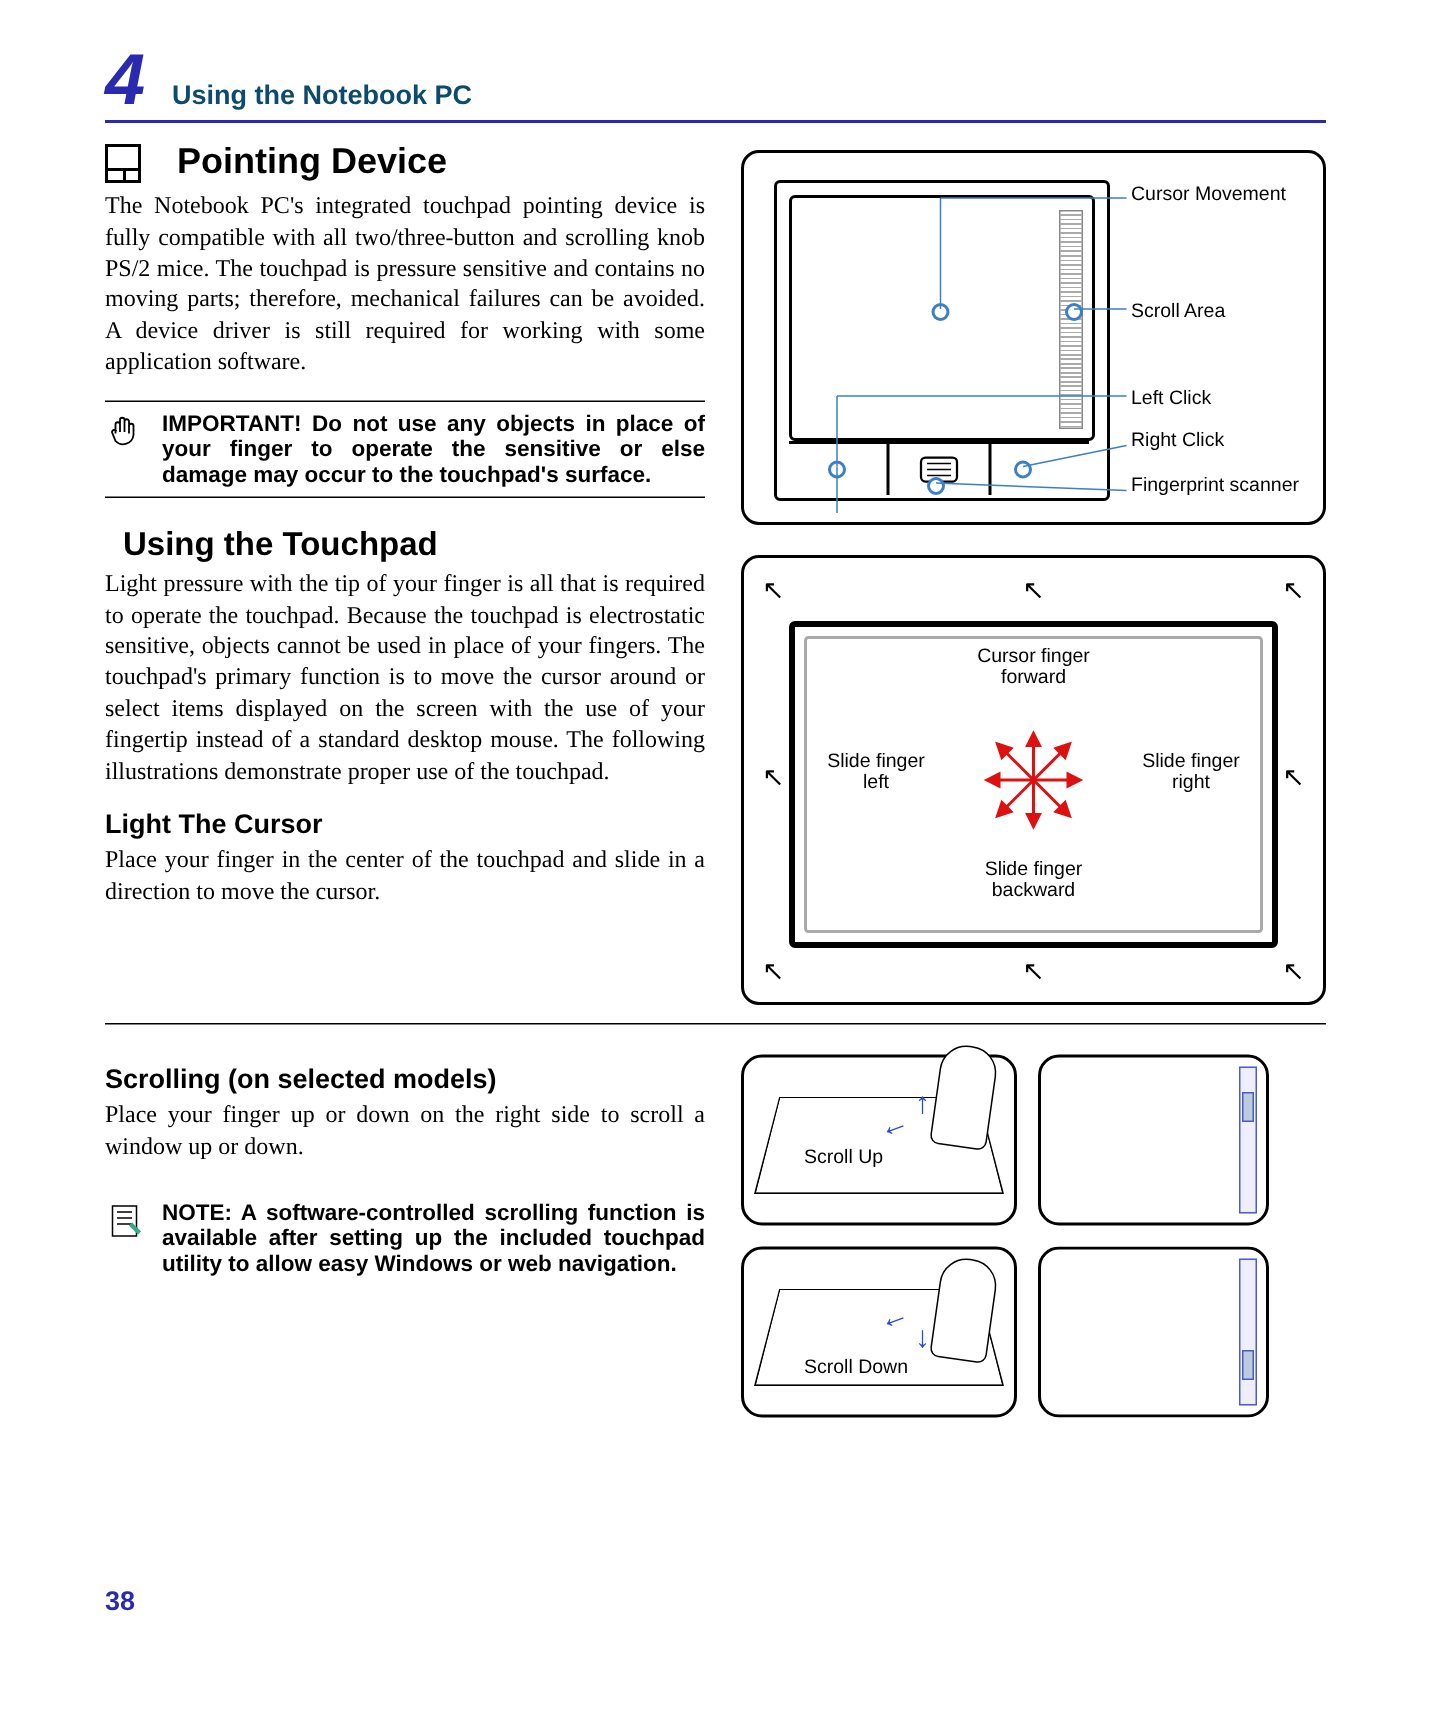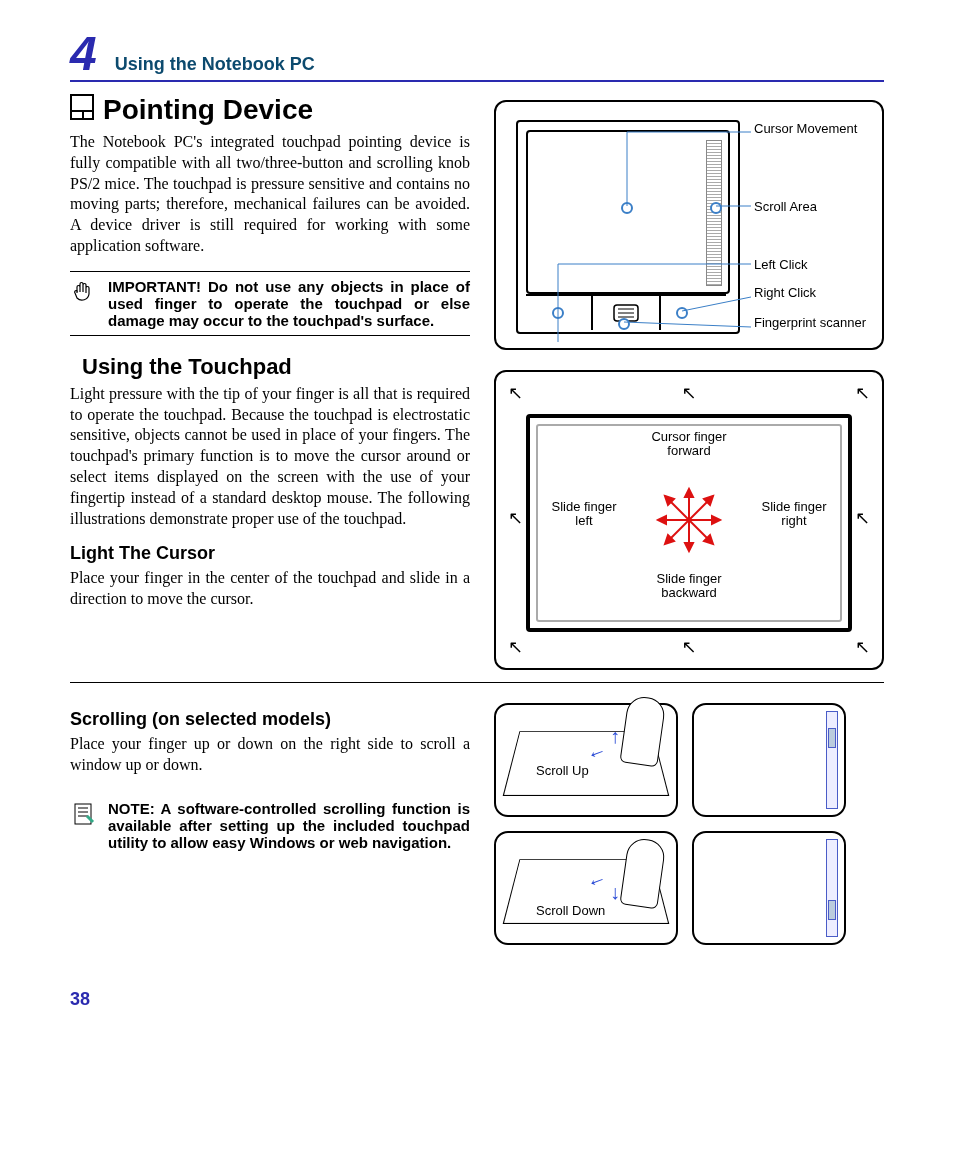--- a/index.html
+++ b/index.html
@@ -39,25 +39,25 @@
   .two-col {
     display: flex;
     gap: 24px;
   }
   .left-col { flex: 0 0 400px; }
   .right-col { flex: 1; }
 
   h1.section-title {
     font-family: Arial, Helvetica, sans-serif;
     font-weight: bold;
-    font-size: 28px;
+    font-size: 24px;
     margin: 2px 0 6px 0;
     display: flex;
-    align-items: flex-start;
-    gap: 9px;
+    align-items: flex-end;
+    gap: 24px;
   }
   h2.sub-title {
     font-family: Arial, Helvetica, sans-serif;
     font-weight: bold;
     font-size: 22px;
     margin: 18px 0 4px 0;
   }
   h3.sub-sub-title {
     font-family: Arial, Helvetica, sans-serif;
     font-weight: bold;
@@ -88,21 +88,21 @@
   }
   .indent-left { margin-left: 28px; }
 
   hr.thin { border: none; border-top: 1px solid #000; margin: 12px 0; }
 
   .page-number {
     color: #2a2aaf;
     font-family: Arial, Helvetica, sans-serif;
     font-weight: bold;
     font-size: 18px;
-    margin-top: 44px;
+    margin-top: 112px;
   }
 
   
   .diagram-box {
     border: 2px solid #000;
     border-radius: 12px;
     position: relative;
     box-sizing: border-box;
   }
   .d1 { height: 250px; margin-top: 8px; }
@@ -182,21 +182,21 @@
         <span>Pointing Device</span>
       </h1>
       <p class="body indent-left">The Notebook PC's integrated touchpad pointing device is fully compatible with all two/three-button and scrolling knob PS/2 mice. The touchpad is pressure sensitive and contains no moving parts; therefore, mechanical failures can be avoided. A device driver is still required for working with some application software.</p>
 
       <div class="callout">
         <div class="icon-slot">
           <svg width="24" height="26">
             <path d="M5 13 v-6 a1.5 1.5 0 1 1 3 0 v5 M8 12 v-8 a1.5 1.5 0 1 1 3 0 v8 M11 12 v-7 a1.5 1.5 0 1 1 3 0 v7 M14 13 v-5 a1.5 1.5 0 1 1 3 0 v6 a7 7 0 0 1 -12 4 l-2 -5 a1.5 1.5 0 1 1 2.6 -1.4" fill="none" stroke="#000" stroke-width="1.2"></path>
           </svg>
         </div>
-        <div class="text">IMPORTANT! Do not use any objects in place of used finger to operate the touchpad or else damage may occur to the touchpad's surface.</div>
+        <div class="text">IMPORTANT! Do not use any objects in place of your finger to operate the sensitive or else damage may occur to the touchpad's surface.</div>
       </div>
 
       <h2 class="sub-title indent-left" style="margin-left:12px">Using the Touchpad</h2>
       <p class="body">Light pressure with the tip of your finger is all that is required to operate the touchpad. Because the touchpad is electrostatic sensitive, objects cannot be used in place of your fingers. The touchpad's primary function is to move the cursor around or select items displayed on the screen with the use of your fingertip instead of a standard desktop mouse. The following illustrations demonstrate proper use of the touchpad.</p>
 
       <h3 class="sub-sub-title">Light The Cursor</h3>
       <p class="body">Place your finger in the center of the touchpad and slide in a direction to move the cursor.</p>
     </div>
 
     <div class="right-col">

